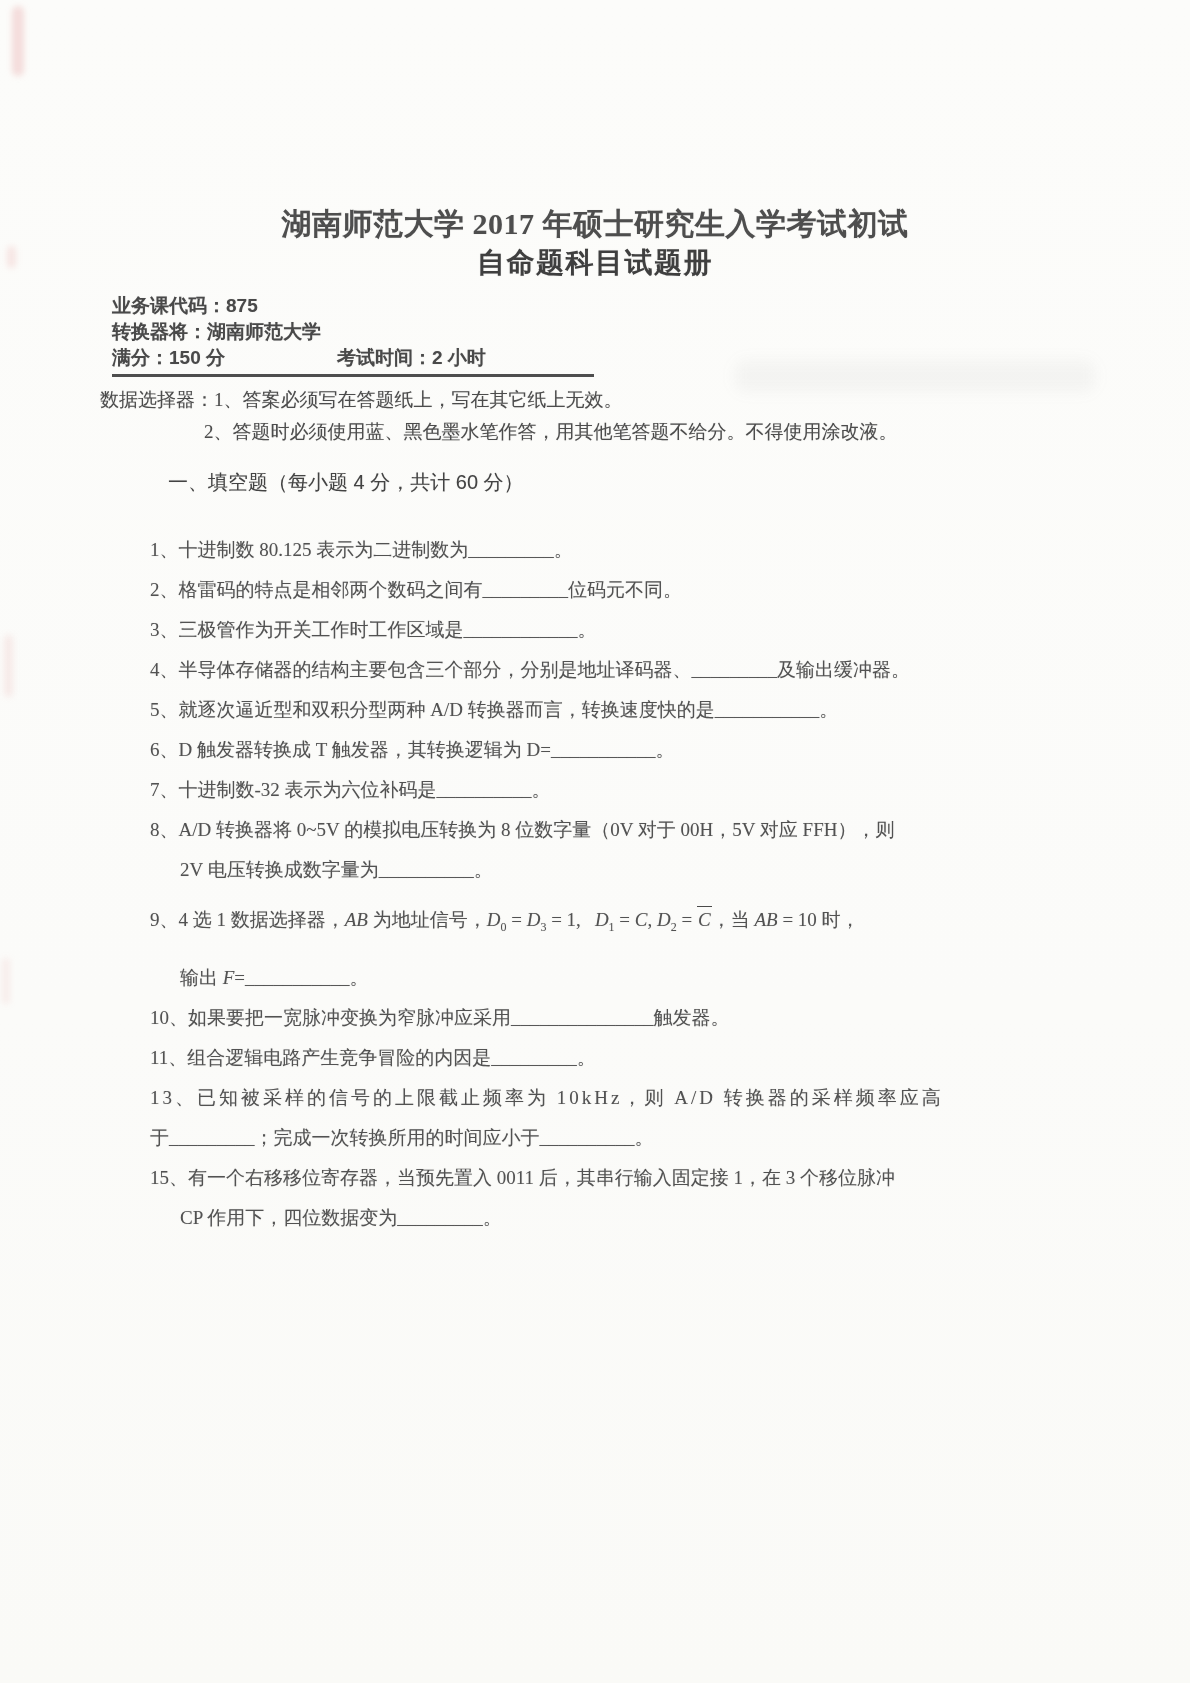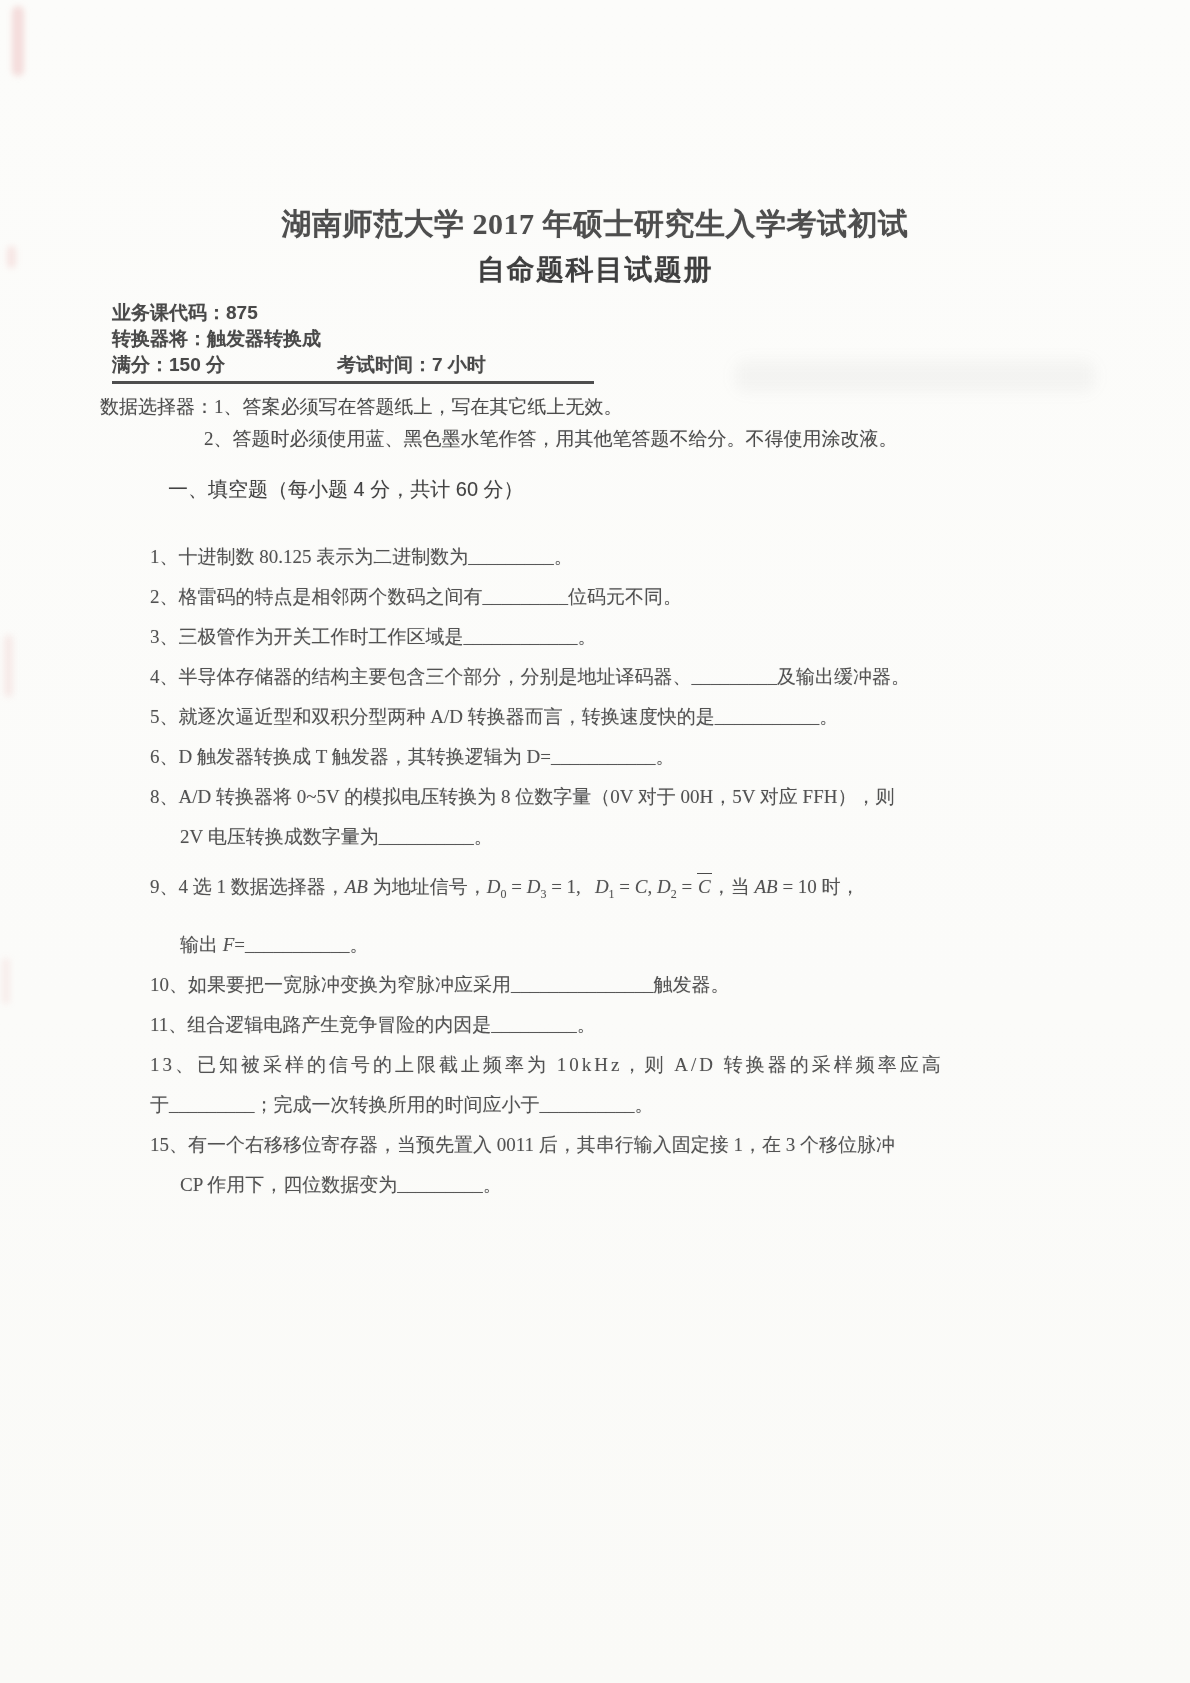--- a/index.html
+++ b/index.html
@@ -32,21 +32,20 @@
 
   .title {
     text-align: center;
     font-size: 30px;
     line-height: 42px;
     letter-spacing: 0.5px;
     font-weight: 600;
     color: #4e4e4e;
   }
   .subtitle {
-    margin-top: 7px;
     text-align: center;
     font-family: "Liberation Sans", "DejaVu Sans", sans-serif;
     font-size: 28px;
     line-height: 36px;
     letter-spacing: 1.5px;
     font-weight: 700;
     color: #3f3f3f;
   }
 
   .meta {
@@ -120,43 +119,44 @@
   <div class="smudge-gray"></div>
 
   <div class="title">湖南师范大学 2017 年硕士研究生入学考试初试</div>
   <div class="subtitle">自命题科目试题册</div>
 
   <div class="meta">
     <div class="meta-row">
       <span>业务课代码：</span><span>875</span>
     </div>
     <div class="meta-row">
-      <span>转换器将：</span><span>触发器转换成</span>
+      <span>转换器将：</span><span>湖南师范大学</span>
     </div>
     <div class="meta-row score-row">
-      <span>满分：</span><span>150 分</span><span class="exam-time-label">考试时间：</span><span>7 小时</span>
+      <span>满分：</span><span>150 分</span><span class="exam-time-label">考试时间：</span><span>2 小时</span>
     </div>
   </div>
 
   <div class="notice">
     <div class="notice-line1">
       <span>数据选择器：</span><span>1、答案必须写在答题纸上，写在其它纸上无效。</span>
     </div>
     <div class="notice-line2">2、答题时必须使用蓝、黑色墨水笔作答，用其他笔答题不给分。不得使用涂改液。</div>
   </div>
 
   <div class="section-heading">一、填空题（每小题 4 分，共计 60 分）</div>
 
   <div class="questions">
     <div class="q">1、十进制数 80.125 表示为二进制数为_________。</div>
     <div class="q">2、格雷码的特点是相邻两个数码之间有_________位码元不同。</div>
     <div class="q">3、三极管作为开关工作时工作区域是____________。</div>
     <div class="q">4、半导体存储器的结构主要包含三个部分，分别是地址译码器、_________及输出缓冲器。</div>
     <div class="q">5、就逐次逼近型和双积分型两种 A/D 转换器而言，转换速度快的是___________。</div>
     <div class="q">6、D 触发器转换成 T 触发器，其转换逻辑为 D=___________。</div>
+    <div class="q">7、十进制数-32 表示为六位补码是__________。</div>
     <div class="q">8、A/D 转换器将 0~5V 的模拟电压转换为 8 位数字量（0V 对于 00H，5V 对应 FFH），则</div>
     <div class="q q-cont">2V 电压转换成数字量为__________。</div>
 
     <div class="q q-math q9">
       <span>9、4 选 1 数据选择器，</span><span class="mv">AB</span><span> 为地址信号，</span><span class="mv">D</span><sub>0</sub><span> = </span><span class="mv">D</span><sub>3</sub><span> = 1,</span><span class="gap"></span><span class="mv">D</span><sub>1</sub><span> = </span><span class="mv">C</span><span>, </span><span class="mv">D</span><sub>2</sub><span> = </span><span class="ov"><span class="mv">C</span></span><span>，当 </span><span class="mv">AB</span><span> = 10 时，</span>
     </div>
     <div class="q q-cont q9-out">
       <span>输出 </span><span class="mv">F</span><span>=___________</span><span>。</span>
     </div>
 

